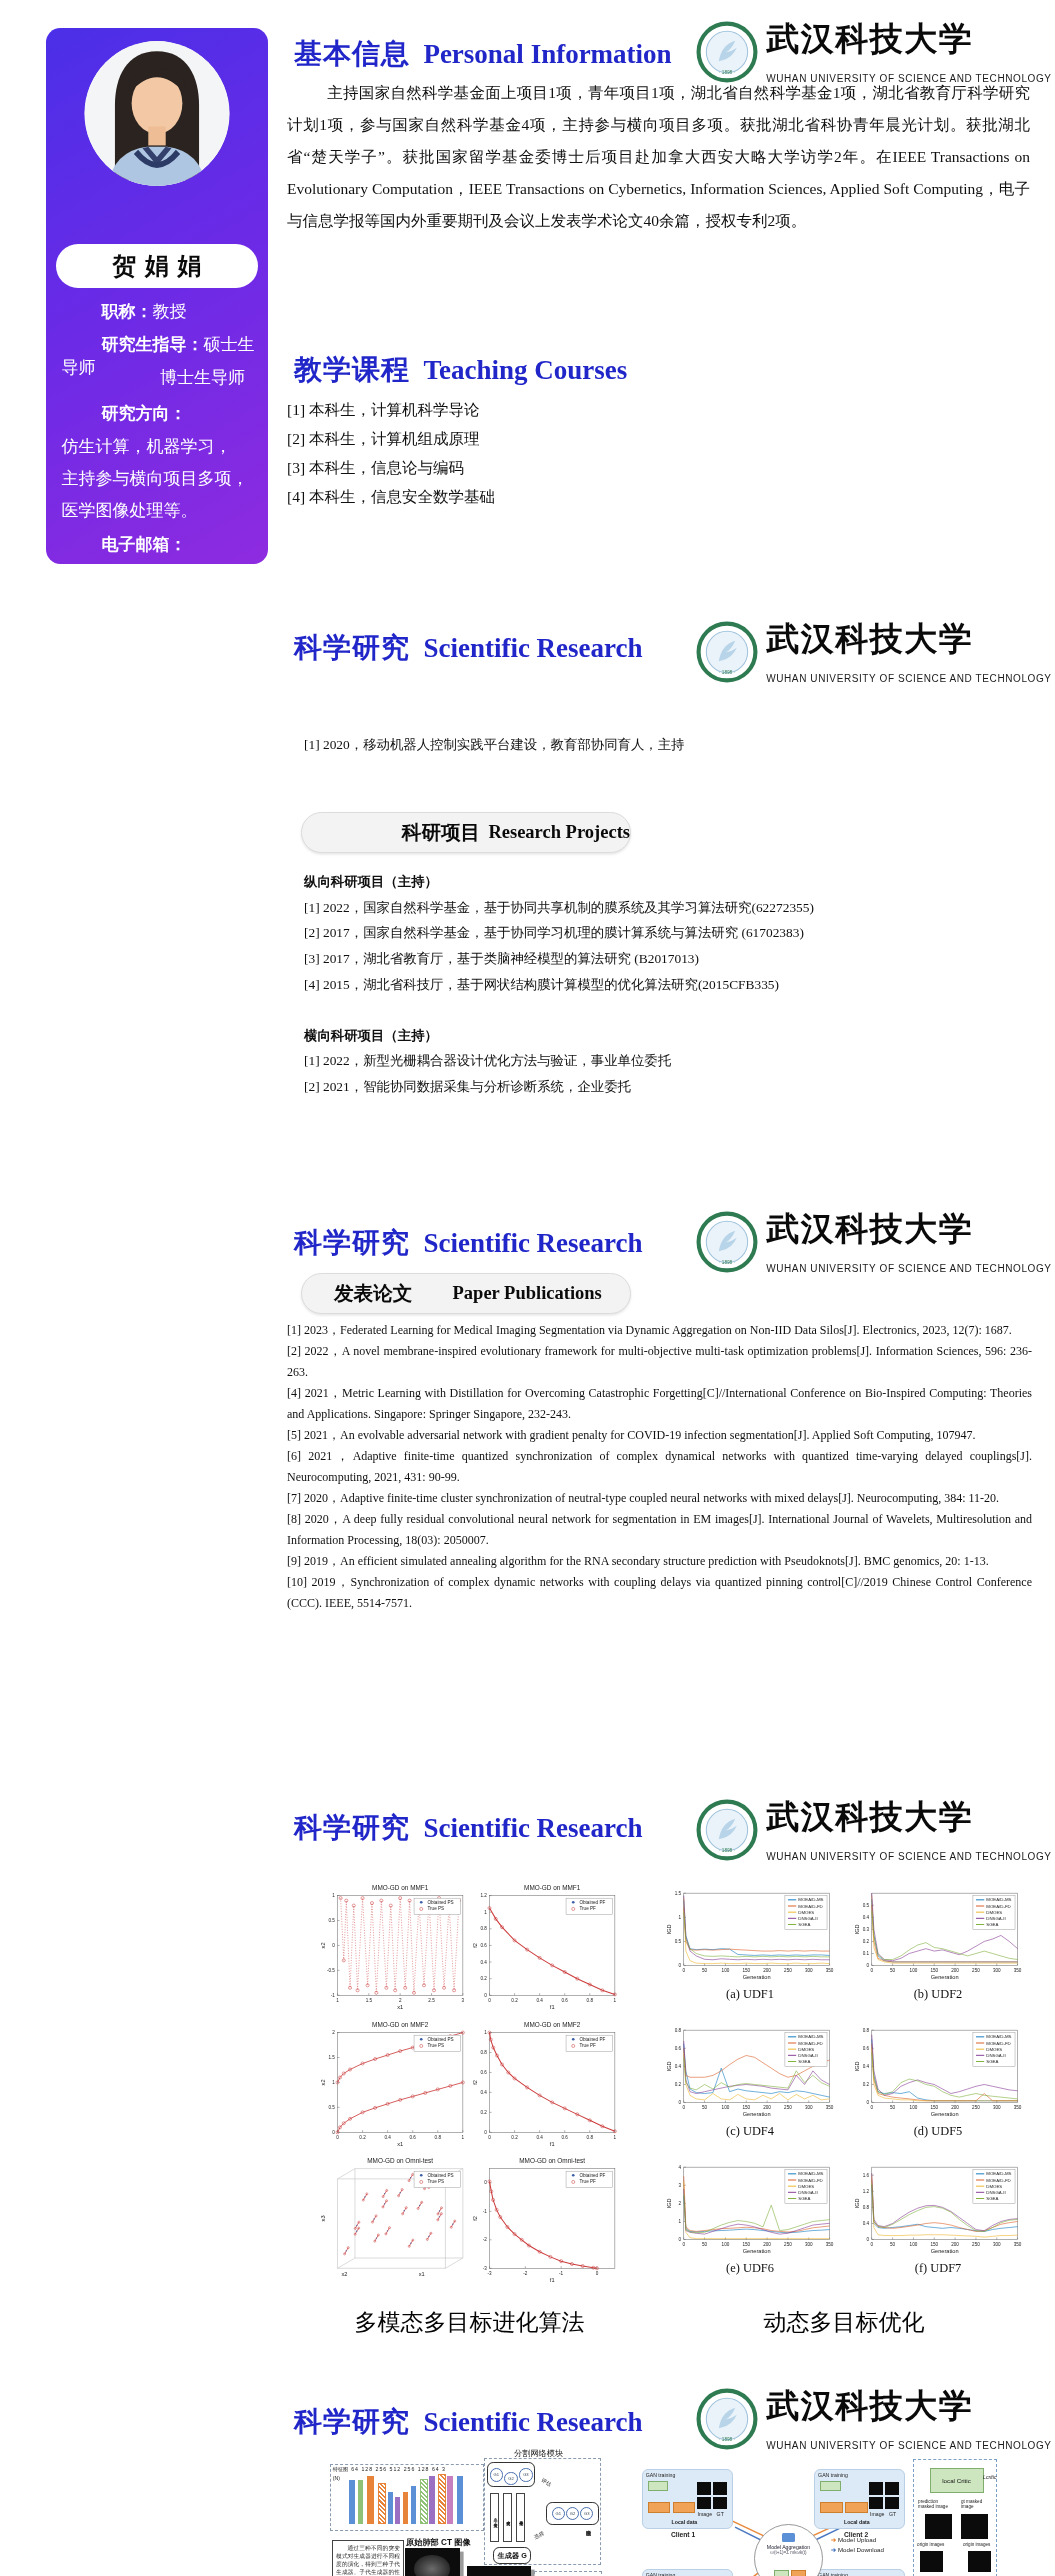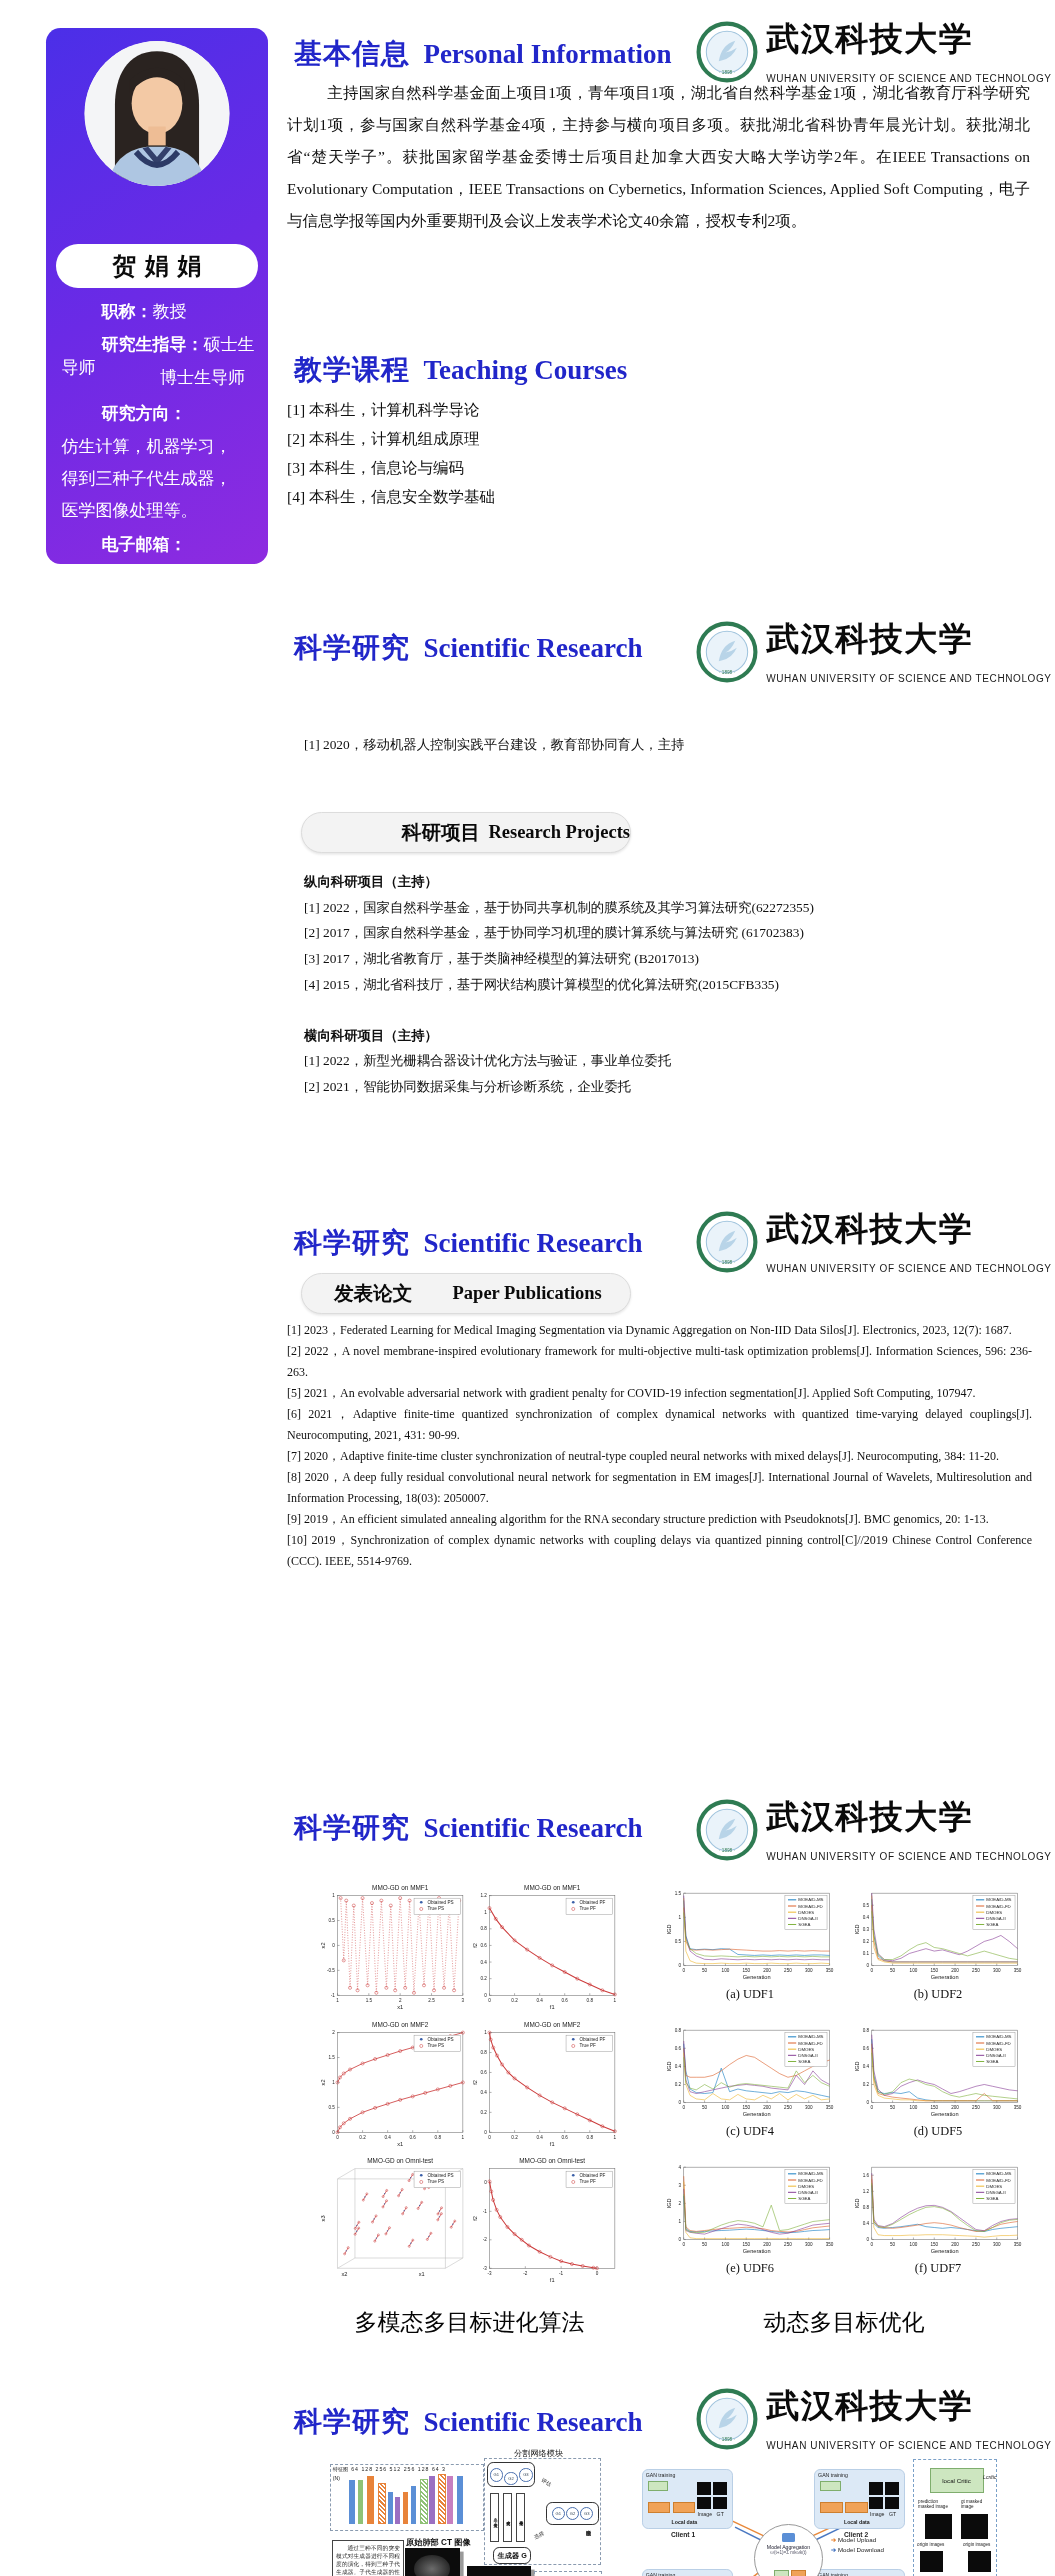--- a/index.html
+++ b/index.html
@@ -78,21 +78,21 @@
     <div class="name-pill">贺娟娟</div>
     <div class="abs card-row" style="left:15.5px;top:272px;">
       <b>职称：</b><span>教授</span>
     </div>
     <div class="abs card-row" style="left:15.5px;top:305px;">
       <b>研究生指导：</b><span>硕士生导师</span>
     </div>
     <div class="abs card-row" style="left:114px;top:338px;">博士生导师</div>
     <div class="abs card-row" style="left:15.5px;top:374px;"><b>研究方向：</b></div>
     <div class="abs card-row" style="left:15.5px;top:407px;">仿生计算，机器学习，</div>
-    <div class="abs card-row" style="left:15.5px;top:439px;">得到三种子代生成器，</div>
+    <div class="abs card-row" style="left:15.5px;top:439px;">主持参与横向项目多项，</div>
     <div class="abs card-row" style="left:15.5px;top:471px;">医学图像处理等。</div>
     <div class="abs card-row" style="left:15.5px;top:505px;"><b>电子邮箱：</b></div>
     <div class="abs card-row" style="left:15.5px;top:540px;font-size:18px;">hejuanjuan@wust.edu.cn</div>
   </div>
 
   <div class="abs sec-header" style="left:294px;top:35px;">
     <span class="sec-cn">基本信息</span>
     <span class="sec-en">Personal Information</span>
   </div>
   <div class="abs logo-slot" style="left:696px;top:14.4px;">
@@ -171,26 +171,27 @@
       </span>
       <span class="college">计算机科学<br>与技术学院</span>
     </div>
   <div class="abs pill" style="left:301px;top:1273px;gap:32px;">
     <span class="pill-cn">发表论文</span>
     <span class="pill-en">Paper Publications</span>
   </div>
   <div class="abs serif" style="left:287px;top:1320px;width:745px;">
     <p class="pub-item">[1] 2023，Federated Learning for Medical Imaging Segmentation via Dynamic Aggregation on Non-IID Data Silos[J]. Electronics, 2023, 12(7): 1687.</p>
     <p class="pub-item">[2] 2022，A novel membrane-inspired evolutionary framework for multi-objective multi-task optimization problems[J]. Information Sciences, 596: 236-263.</p>
+    <p class="pub-item">[4] 2021，Metric Learning with Distillation for Overcoming Catastrophic Forgetting[C]//International Conference on Bio-Inspired Computing: Theories and Applications. Singapore: Springer Singapore, 232-243.</p>
     <p class="pub-item">[5] 2021，An evolvable adversarial network with gradient penalty for COVID-19 infection segmentation[J]. Applied Soft Computing, 107947.</p>
     <p class="pub-item">[6] 2021，Adaptive finite-time quantized synchronization of complex dynamical networks with quantized time-varying delayed couplings[J]. Neurocomputing, 2021, 431: 90-99.</p>
     <p class="pub-item">[7] 2020，Adaptive finite-time cluster synchronization of neutral-type coupled neural networks with mixed delays[J]. Neurocomputing,  384: 11-20.</p>
     <p class="pub-item">[8] 2020，A deep fully residual convolutional neural network for segmentation in EM images[J]. International Journal of Wavelets, Multiresolution and Information Processing, 18(03): 2050007.</p>
     <p class="pub-item">[9] 2019，An efficient simulated annealing algorithm for the RNA secondary structure prediction with Pseudoknots[J]. BMC genomics, 20: 1-13.</p>
-    <p class="pub-item">[10] 2019，Synchronization of complex dynamic networks with coupling delays via quantized pinning control[C]//2019 Chinese Control Conference (CCC). IEEE, 5514-9769.</p>
+    <p class="pub-item">[10] 2019，Synchronization of complex dynamic networks with coupling delays via quantized pinning control[C]//2019 Chinese Control Conference (CCC). IEEE, 5514-7571.</p>
   </div>
 
   <div class="abs sec-header" style="left:294px;top:1809px;">
     <span class="sec-cn">科学研究</span>
     <span class="sec-en">Scientific Research</span>
   </div>
   <div class="abs logo-slot" style="left:696px;top:1792px;">
       <span><svg width="62" height="62" viewBox="0 0 120 120">
           <circle cx="60" cy="60" r="55" fill="#fff" stroke="#2e7b52" stroke-width="8"></circle>
           <circle cx="60" cy="60" r="40" fill="#eaf3fa" stroke="#9fc3dd" stroke-width="2"></circle>

